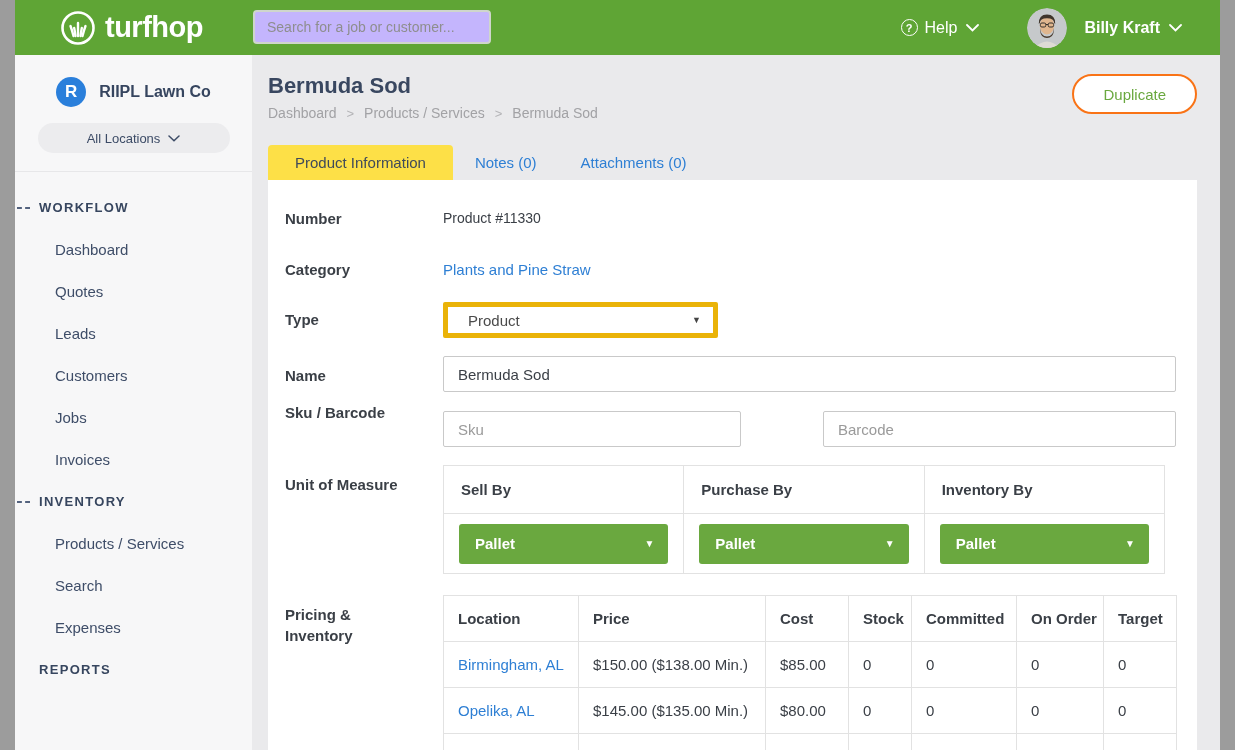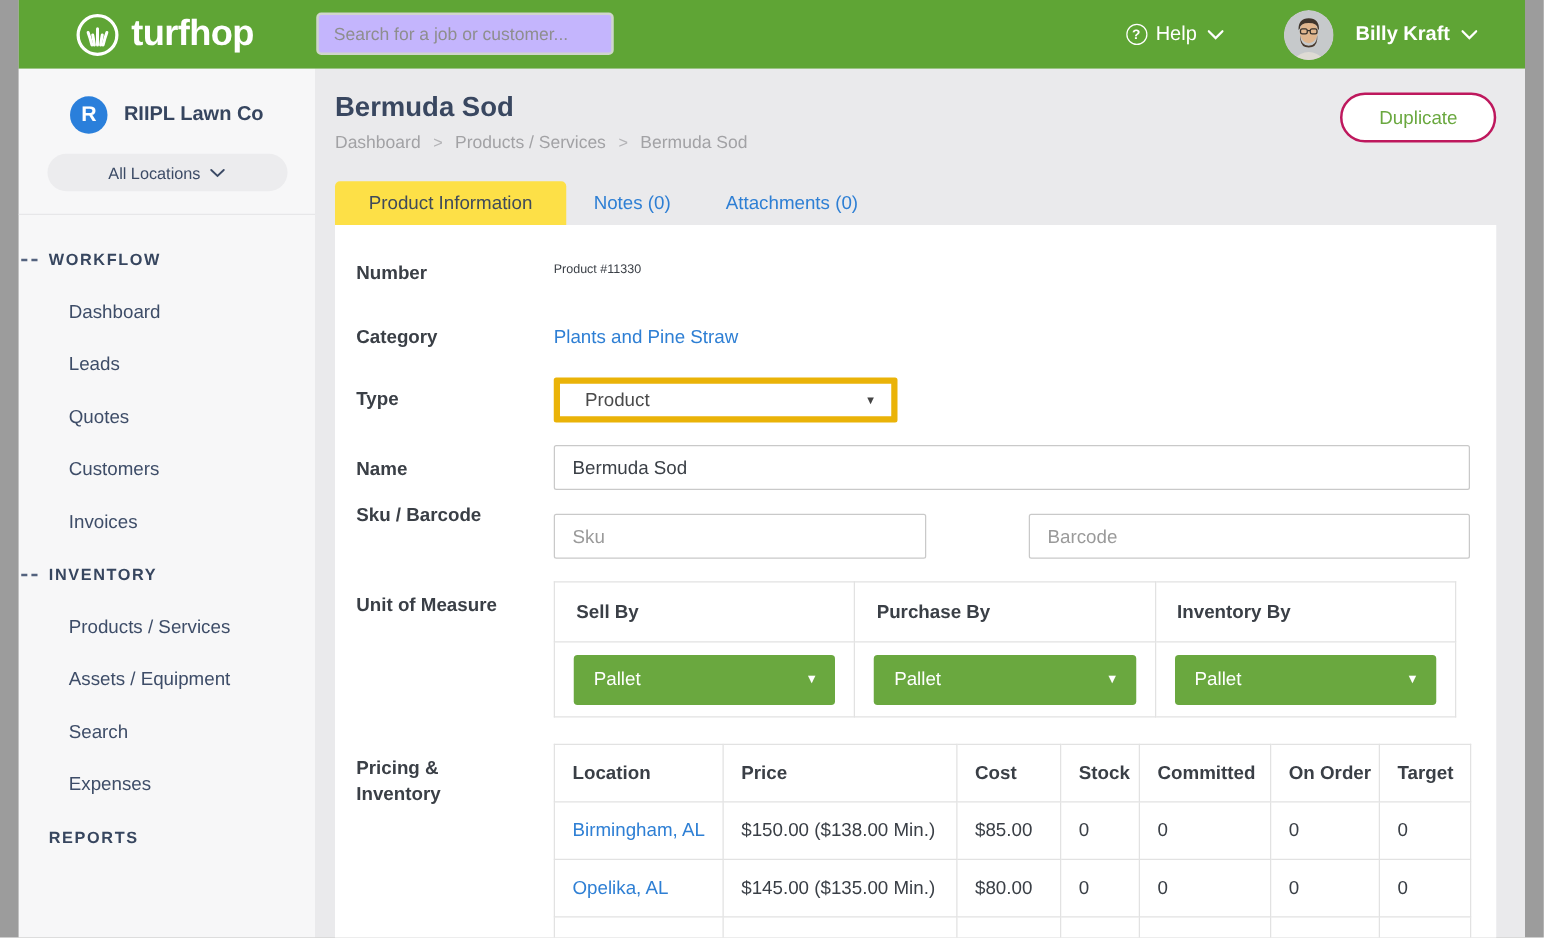--- a/index.html
+++ b/index.html
@@ -68,38 +68,38 @@
   .nav-item { height:42px; display:flex; align-items:center; padding-left:40px;
     color:#3e4d68; font-size:15px; cursor:pointer; }
 
   
   .main { flex:1; position:relative; background:#eaeaec; }
   .page-title { position:absolute; left:16px; top:18px; font-size:22px; font-weight:700; color:#394760; }
   .breadcrumb { position:absolute; left:16px; top:50px; font-size:14px; color:#a2a2a5; display:flex; align-items:center; }
   .breadcrumb .sep { margin:0 10px; color:#b3b3b6; font-size:13px; }
   .dup-btn {
     position:absolute; right:23px; top:19px; height:40px; padding:0 29px;
-    background:#fff; border:2px solid #be185d; border-radius:21px;
+    background:#fff; border:2px solid #f97316; border-radius:21px;
     color:#6aa83f; font-size:15px; font-family:"Liberation Sans", sans-serif; cursor:pointer;
   }
   .tabs { position:absolute; left:16px; top:90px; display:flex; align-items:flex-end; height:35px; }
   .tab { font-size:15px; cursor:pointer; }
   .tab.active {
     background:#fde047; color:#3f4a5a; height:35px; line-height:35px;
     padding:0 27px; border-radius:4px 4px 0 0;
   }
   .tab.inactive { color:#2e7fd4; padding:0 22px; line-height:35px;text-align:right; }
 
   .panel {
     position:absolute; left:16px; right:23px; top:125px; height:700px;
     background:#fff;
   }
 
   .f-label { position:absolute; left:17px; font-size:15px; font-weight:700; color:#3a3f46; }
-  .f-text  { position:absolute; left:175px; font-size:10px; color:#3a3f46; }
+  .f-text  { position:absolute; left:175px; font-size:14px; color:#3a3f46; }
   .f-link  { position:absolute; left:175px; font-size:15px; color:#2e7fd4; cursor:pointer; text-decoration:none; }
 
   .select-box {
     position:absolute; left:175px; top:122px; width:275px; height:36px;
     border:5px solid #eab308; border-radius:2px; background:#fff;
     display:flex; align-items:center; font-size:15px; color:#4a4a4a;
     padding-left:20px; cursor:pointer;
   }
   .select-box .sel-caret { position:absolute; right:12px; font-size:9px; color:#444; }
 
@@ -108,21 +108,21 @@
     font-size:15px; color:#3a3f46; padding:0 14px; outline:none;
     font-family:"Liberation Sans", sans-serif;
   }
   .txt-input::placeholder { color:#9a9a9a; }
 
   
   .uom-table {
     position:absolute; left:175px; top:285px; width:722px;
     border-collapse:collapse;
   }
-  .uom-table td { border:1px solid #e2e2e2; }
+  .uom-table td { border:1px solid #e2e2e2;font-weight:bold; }
   .uom-head td { height:48px; font-size:15px; font-weight:700; color:#3a3f46; padding-left:17px; width:240px; }
   .uom-body td { height:60px; padding:0 15px; }
   .green-dd {
     height:40px; background:#6aa83f; border-radius:3px; display:flex; align-items:center;
     color:#fff; font-size:15px; padding-left:16px; position:relative; cursor:pointer;
   }
   .green-dd .dd-caret { position:absolute; right:14px; font-size:10px; color:#fff; }
 
   
   .price-table {
@@ -195,30 +195,30 @@
               <polyline points="1,1 6,5.8 11,1" fill="none" stroke="#3c4b66" stroke-width="1.5" stroke-linecap="round"></polyline>
             </svg>
         </div>
       </div>
       <div class="nav">
         <div class="nav-section">
           <span class="dash"></span>
           <span class="nav-section-label">WORKFLOW</span>
         </div>
         <div class="nav-item">Dashboard</div>
+        <div class="nav-item">Quotes</div>
         <div class="nav-item">Leads</div>
-        <div class="nav-item">Quotes</div>
         <div class="nav-item">Customers</div>
+        <div class="nav-item">Jobs</div>
         <div class="nav-item">Invoices</div>
         <div class="nav-section">
           <span class="dash"></span>
           <span class="nav-section-label">INVENTORY</span>
         </div>
         <div class="nav-item">Products / Services</div>
-        <div class="nav-item">Assets / Equipment</div>
         <div class="nav-item">Search</div>
         <div class="nav-item">Expenses</div>
         <div class="nav-section">
 
           <span class="nav-section-label">REPORTS</span>
         </div>
       </div>
     </div>
 
     <div class="main">

